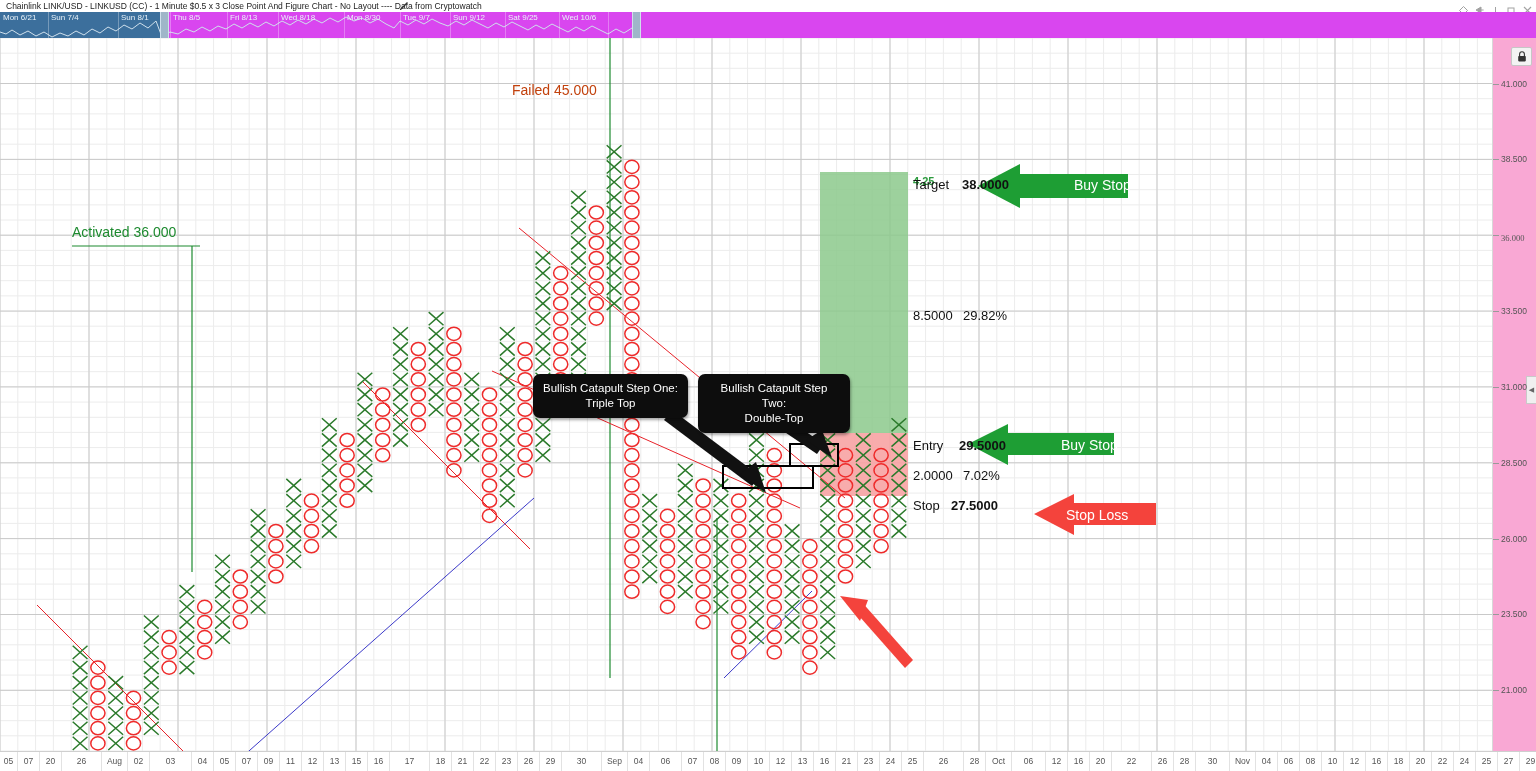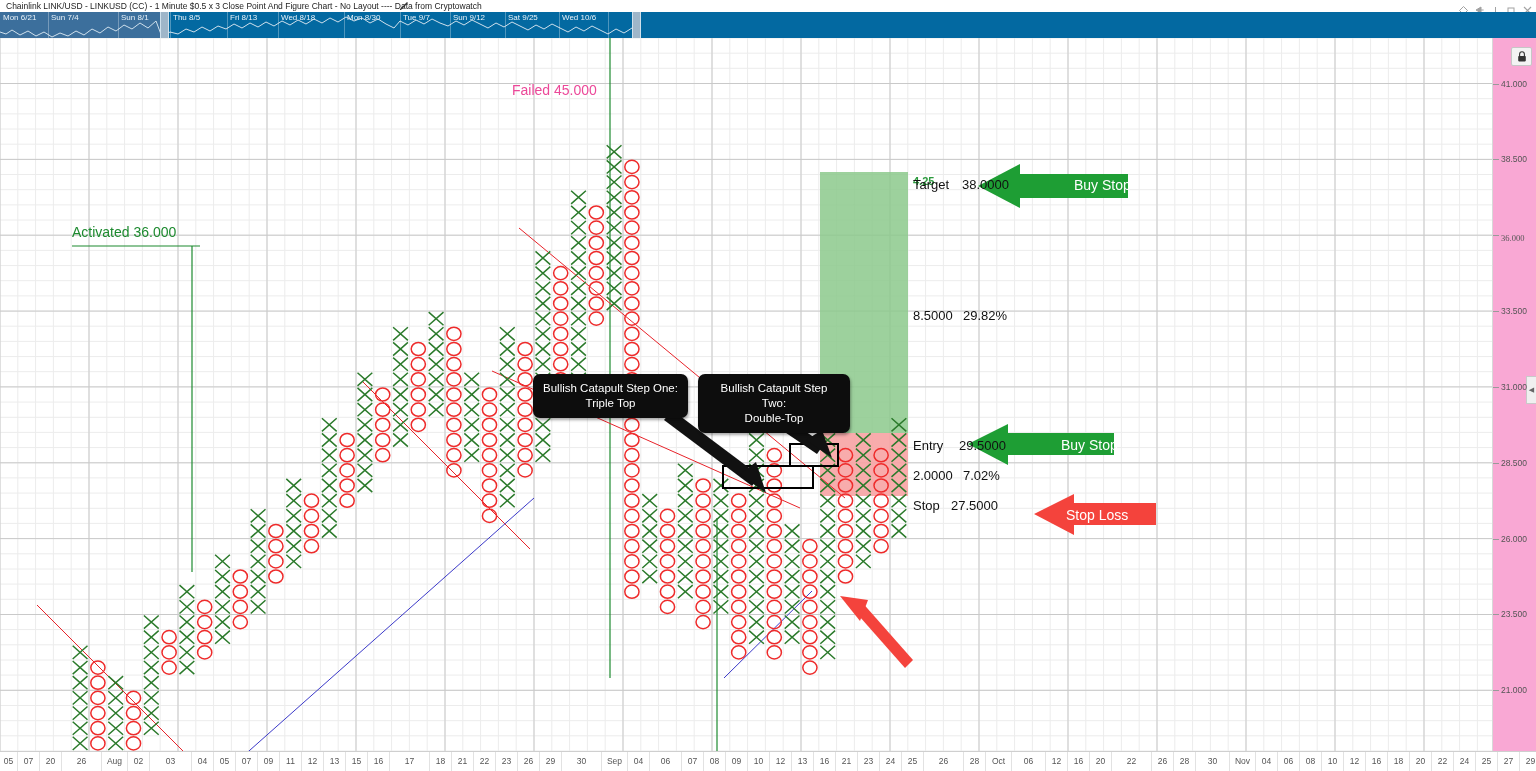--- a/index.html
+++ b/index.html
@@ -7,21 +7,21 @@
   #app{position:relative;width:1536px;height:771px;background:#ffffff;}
 
   
   .titlebar{position:absolute;left:0;top:0;width:1536px;height:12px;background:#ffffff;}
   .title-text{position:absolute;left:6px;top:0px;font-size:8.5px;color:#222;white-space:nowrap;line-height:12px;}
   .title-pencil{position:absolute;left:399px;top:1px;width:11px;height:10px;}
   .win-icons{position:absolute;right:4px;top:1px;display:flex;gap:7px;align-items:center;}
   .win-icons span{display:block;opacity:.45;}
 
   
-  .nav{position:absolute;left:0;top:12px;width:1536px;height:32px;background:#0369a1;overflow:hidden;}
+  .nav{position:absolute;left:0;top:12px;width:1536px;height:32px;background:#d946ef;overflow:hidden;}
   .nav-range{position:absolute;left:0;top:0;height:26px;background:#3c6f9c;}
   .nav-handle{position:absolute;top:0;width:7px;height:26px;background:#9fb6c9;border-left:1px solid #cfe0ec;border-right:1px solid #cfe0ec;}
   .nav-tick{position:absolute;top:0;width:1px;height:26px;background:rgba(255,255,255,.30);}
   .nav-label{position:absolute;top:1px;font-size:8px;color:#e9f2f8;white-space:nowrap;line-height:10px;padding-left:3px;}
   .nav-spark{position:absolute;left:0;top:0;}
 
   
   .plot{position:absolute;left:0;top:38px;width:1492px;height:713px;background:#fff;}
   .plot svg{position:absolute;left:0;top:0;}
 
@@ -32,25 +32,25 @@
   .lock-btn{position:absolute;right:5px;top:9px;width:19px;height:17px;background:#f3f3f3;border:1px solid #c6c6c6;border-radius:2px;display:flex;align-items:center;justify-content:center;}
   .axis-handle{position:absolute;right:0px;top:338px;width:9px;height:26px;background:#f0f0f0;border:1px solid #c9c9c9;display:flex;align-items:center;justify-content:center;font-size:7px;color:#666;}
 
   
   .date-axis{position:absolute;left:0;top:751px;width:1536px;height:20px;background:#fff;border-top:1px solid #cfcfcf;}
   .date-cell{position:absolute;top:0;height:20px;border-right:1px solid #e2e2e2;box-sizing:border-box;}
   .date-cell span{position:absolute;left:50%;top:4px;transform:translateX(-50%);font-size:8.5px;color:#555;white-space:nowrap;}
 
   
   .ann{position:absolute;white-space:nowrap;}
-  .ann-failed{color:#ec4899;font-size:14px;}
+  .ann-failed{color:#c2410c;font-size:14px;}
   .ann-activated{color:#1d8a2f;font-size:14px;}
   .ann-425{color:#2a9a3c;font-size:11px;font-weight:bold;}
   .ann-dark{font-size:13px;color:#111;}
-  .ann-dark.bold{font-weight:400;}
+  .ann-dark.bold{font-weight:700;}
 
   .callout{position:absolute;background:#0d0d0d;border-radius:7px;color:#fff;font-size:11.5px;text-align:center;line-height:15px;padding:7px 10px;box-sizing:border-box;box-shadow:1px 2px 3px rgba(0,0,0,.35);}
   .redbox{position:absolute;background:#f4433c;border-radius:6px;color:#fff;font-size:10.5px;text-align:center;line-height:14.5px;padding:7px 8px;box-sizing:border-box;box-shadow:1px 2px 3px rgba(0,0,0,.3);}
 
   .arrowlab{position:absolute;color:#fff;font-size:14px;white-space:nowrap;}
 </style>
 </head>
 <body>
 
 <div id="app">

